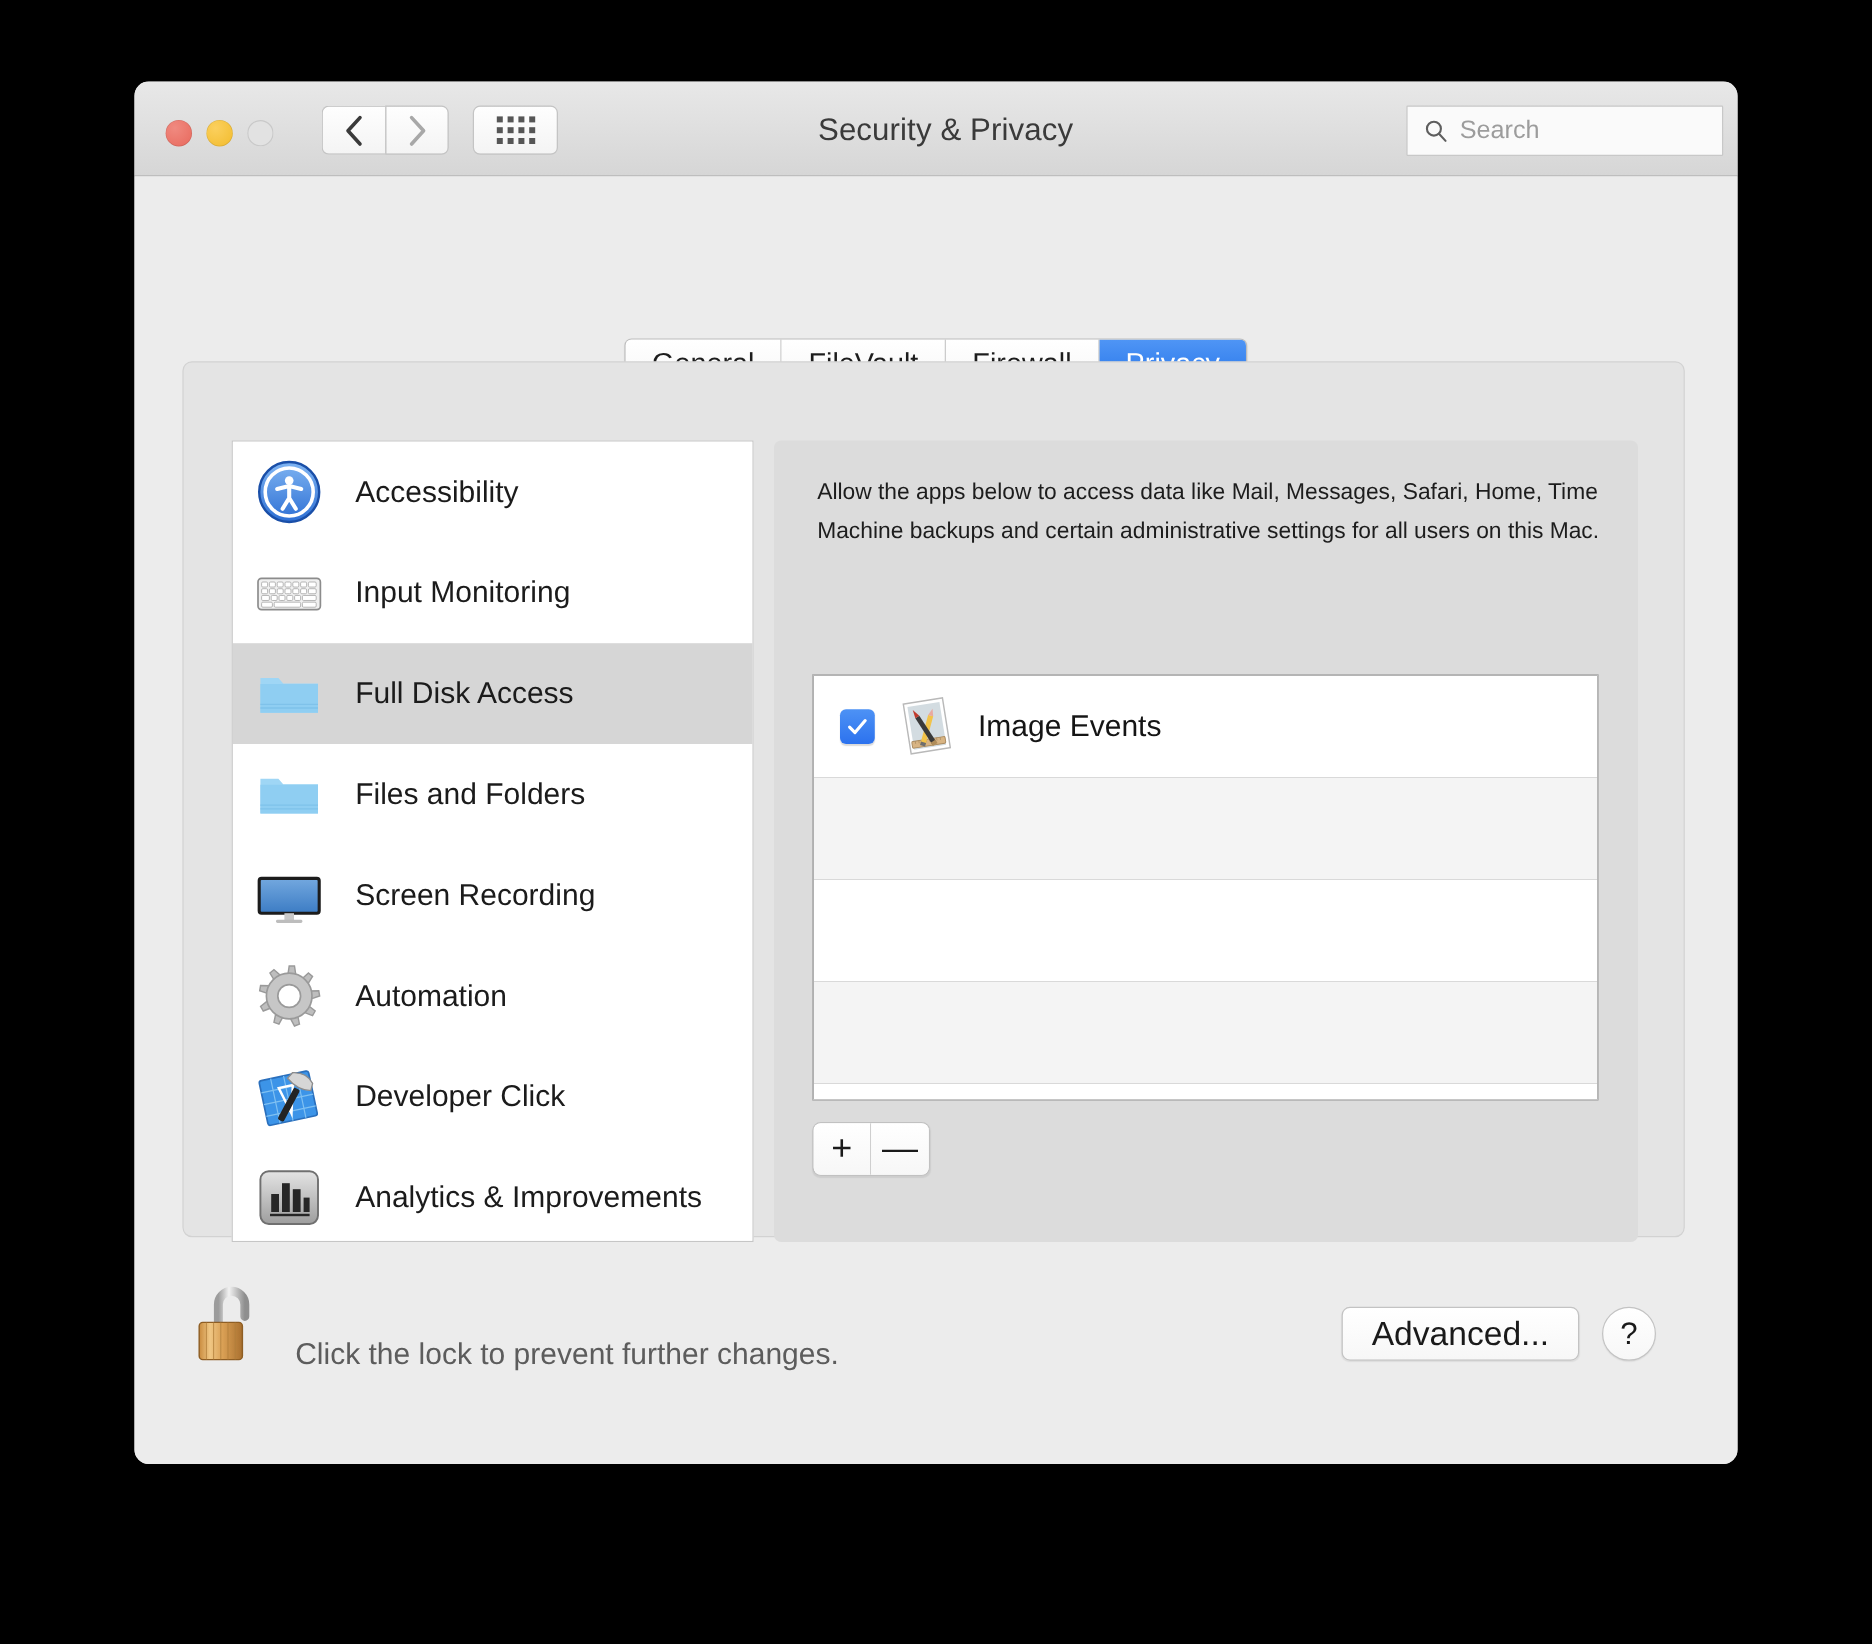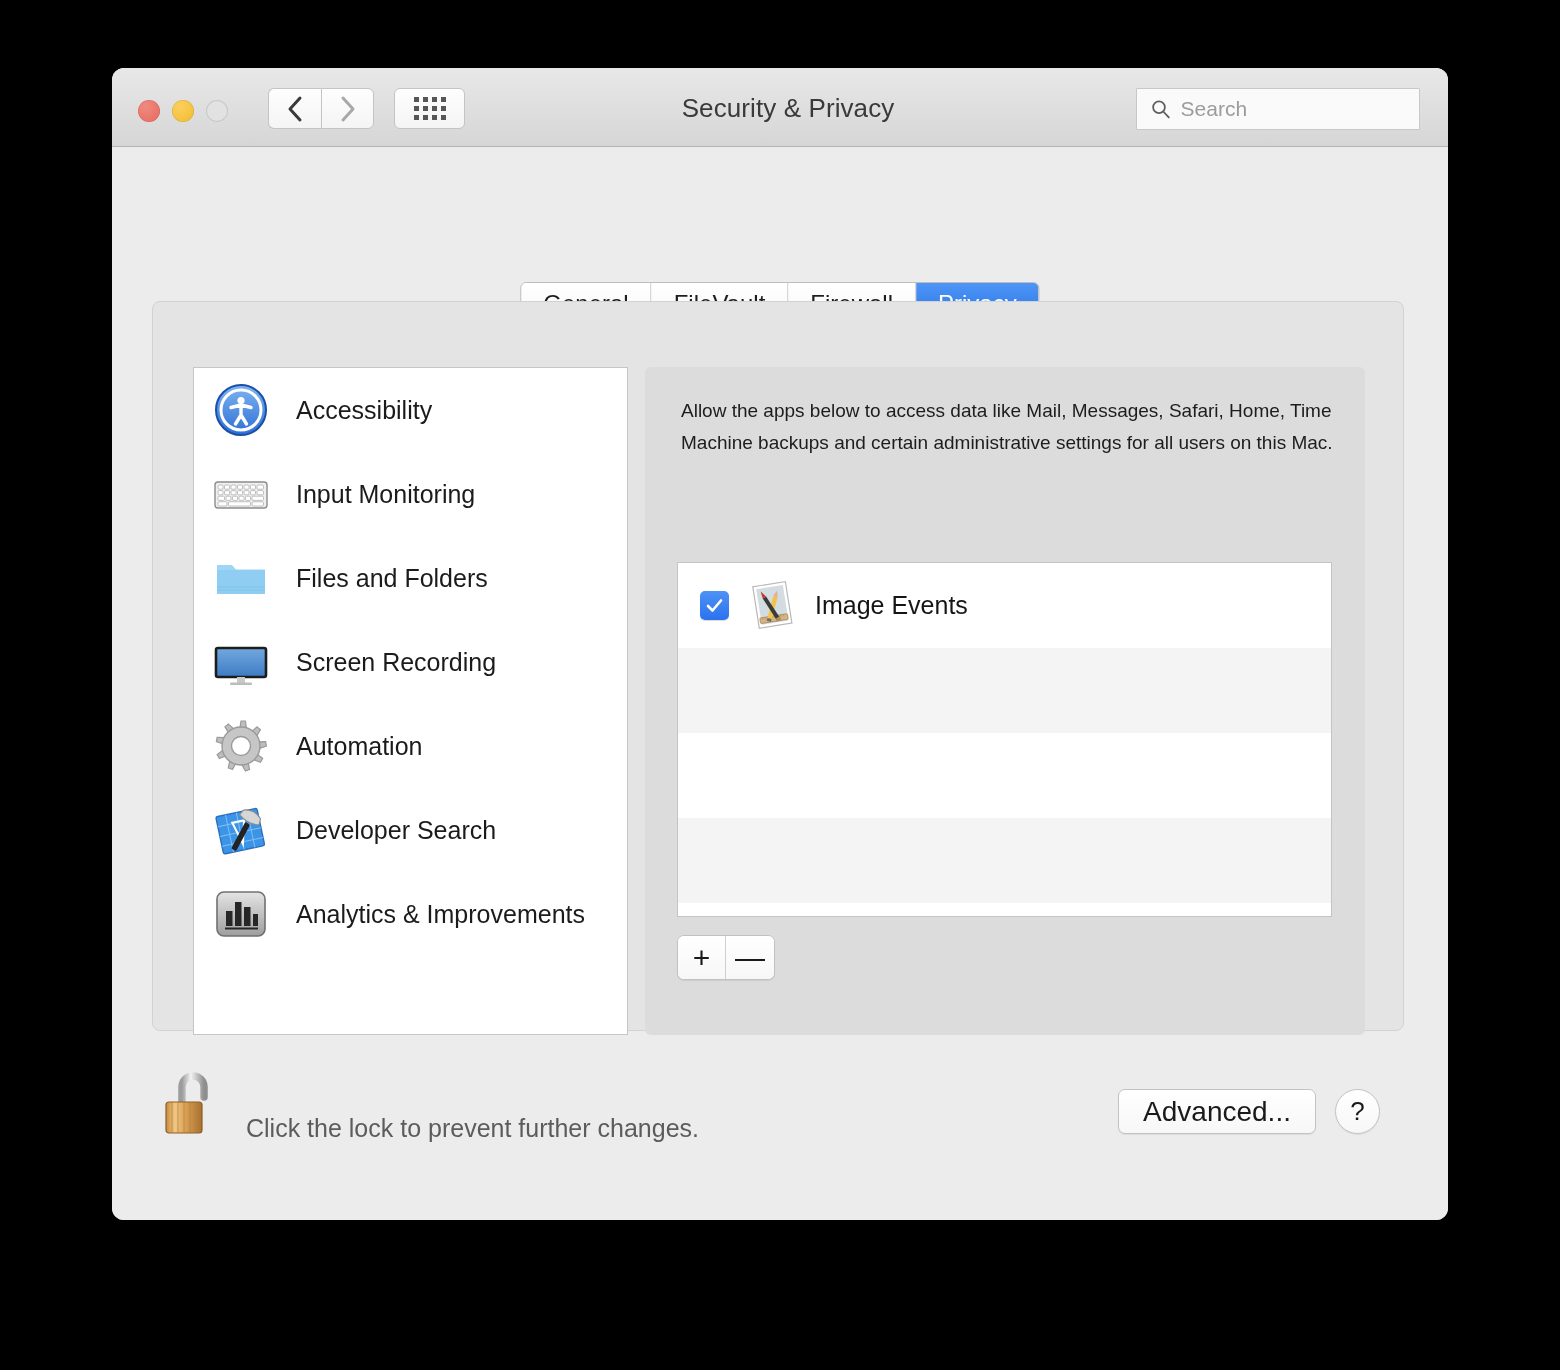--- a/index.html
+++ b/index.html
@@ -86,23 +86,23 @@
     position: absolute;
     left: 16px; right: 0; top: 25px;
     text-align: center;
     font-size: 26px;
     color: #3A3A3A;
     letter-spacing: 0.1px;
   }
 
   .search-box {
     position: absolute;
-    right: 28px;
+    right: 12px;
     top: 20px;
-    width: 284px; height: 42px;
+    width: 264px; height: 42px;
     background: #FAFAFA;
     border: 1px solid #C8C8C8;
     border-radius: 1px;
     display: flex;
     align-items: center;
     padding-left: 14px;
     gap: 10px;
   }
   .search-box input {
     border: none; outline: none; background: transparent;
@@ -410,20 +410,30 @@
                   <rect x="40" y="31.2" width="11.5" height="4.2" rx="1"></rect>
                 <rect x="6" y="36.8" width="9" height="4.2" rx="1"></rect>
                   <rect x="16.5" y="36.8" width="22" height="4.2" rx="1"></rect>
                 <rect x="40" y="36.8" width="11.5" height="4.2" rx="1"></rect>
               </g>
             </svg>
           </span>
           <span class="side-label">Input Monitoring</span>
         </div>
 
+        <div class="side-item selected">
+          <span class="side-icon">
+            <svg width="58" height="58" viewBox="0 0 58 58">
+              <path d="M5 16 L20 16 L24 20.5 L53 20.5 L53 45 L5 45 Z" fill="#9FD6F5"></path>
+              <path d="M5 21 L53 21 L53 45 L5 45 Z" fill="#8FCEF2"></path>
+              <path d="M5 38 L53 38 M5 41 L53 41" stroke="#7FC2EA" stroke-width="1.1"></path>
+            </svg>
+          </span>
+          <span class="side-label">Full Disk Access</span>
+        </div>
 
         <div class="side-item">
           <span class="side-icon">
             <svg width="58" height="58" viewBox="0 0 58 58">
               <path d="M5 16 L20 16 L24 20.5 L53 20.5 L53 45 L5 45 Z" fill="#9FD6F5"></path>
               <path d="M5 21 L53 21 L53 45 L5 45 Z" fill="#8FCEF2"></path>
               <path d="M5 38 L53 38 M5 41 L53 41" stroke="#7FC2EA" stroke-width="1.1"></path>
             </svg>
           </span>
           <span class="side-label">Files and Folders</span>
@@ -476,21 +486,21 @@
                   <path d="M7 21 H49 M7 31 H49 M7 41 H49 M17 11 V49 M28 11 V49 M39 11 V49"></path>
                 </g>
                 <path d="M28 43 L22 20 L34 20 Z" fill="none" stroke="#FFFFFF" stroke-width="2"></path>
               </g>
               <g transform="rotate(28 34 26)">
                 <rect x="31" y="22" width="5.6" height="30" rx="1.6" fill="#232323"></rect>
                 <path d="M24 12 q10 -6 19 0 l1.5 6 q-10 5 -22 0 z" fill="#D6D6D6" stroke="#8C8C8C" stroke-width="1.1"></path>
               </g>
             </svg>
           </span>
-          <span class="side-label">Developer Search</span>
+          <span class="side-label">Developer Click</span>
         </div>
 
         <div class="side-item">
           <span class="side-icon">
             <svg width="58" height="58" viewBox="0 0 58 58">
               <defs>
                   <linearGradient id="anGrad" x1="0" y1="0" x2="0" y2="1">
                 <stop offset="0" stop-color="#E4E4E4"></stop>
                     <stop offset="1" stop-color="#9E9E9E"></stop>
               </linearGradient>

